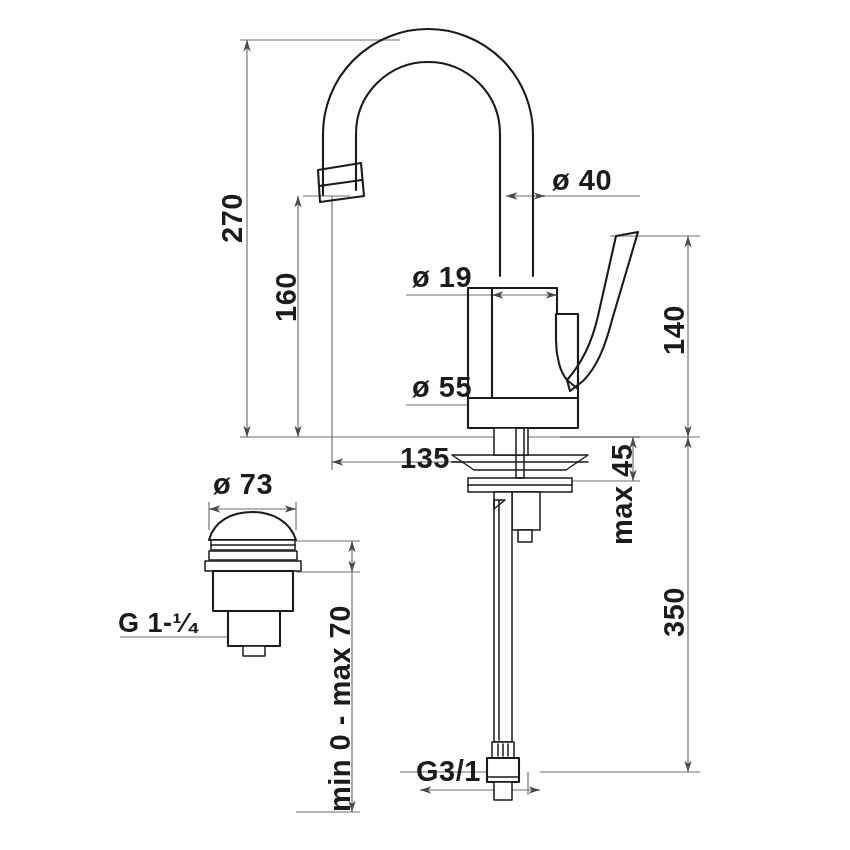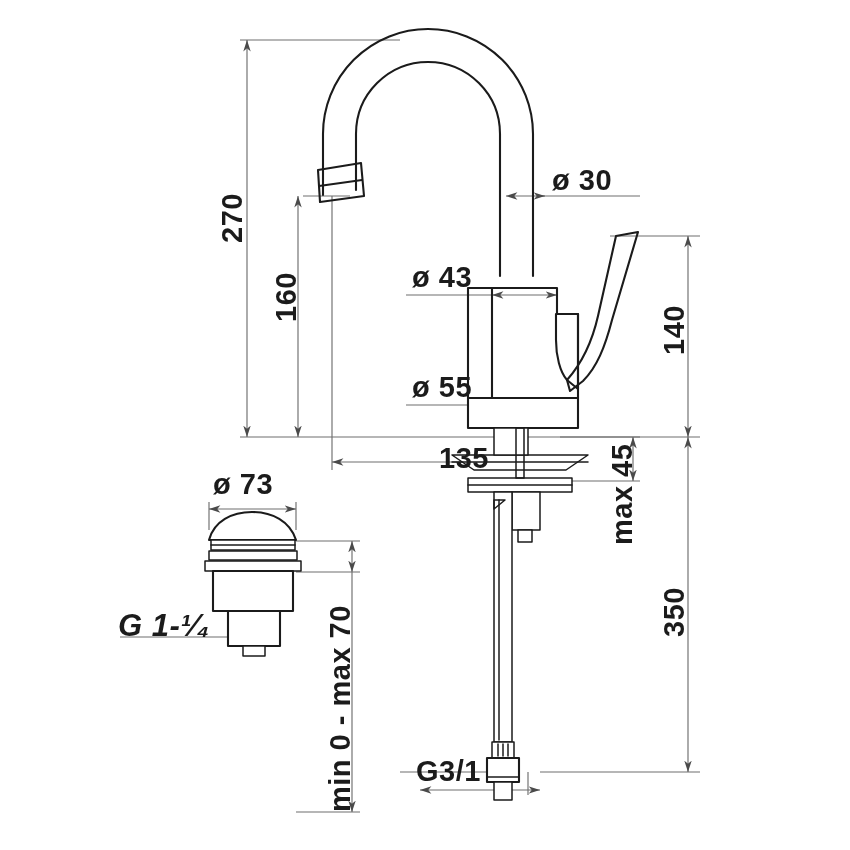--- a/index.html
+++ b/index.html
@@ -67,21 +67,21 @@
   .dimtext {
     position: absolute;
     font-family: "Liberation Sans", sans-serif;
     font-weight: bold;
     color: #1b1b1b;
     white-space: nowrap;
     line-height: 1;
     letter-spacing: 0.5px;
   }
   .t-big   { font-size: 29px; }
-  .t-med   { font-size: 31px; font-style: italic; }
+  .t-med   { font-size: 27px; }
   .rot90 {
     transform-origin: 0 0;
     transform: rotate(-90deg);
   }
 </style>
 </head>
 <body>
 
 <div id="sheet">
 
@@ -237,29 +237,29 @@
       <path class="part-fill" d="M 228,611 L 280,611 L 280,646 L 228,646 Z"></path>
 
       <path class="part-fill-thin" d="M 243,646 L 265,646 L 265,656 L 243,656 Z"></path>
     </g>
   </svg>
 
   <div class="dimtext t-big rot90" style="left:218px; top:243px;">270</div>
 
   <div class="dimtext t-big rot90" style="left:272px; top:322px;">160</div>
 
-  <div class="dimtext t-big" style="left:552px; top:166px;">ø 30</div>
-
-  <div class="dimtext t-big" style="left:412px; top:263px;">ø 43</div>
+  <div class="dimtext t-big" style="left:552px; top:166px;">ø 40</div>
+
+  <div class="dimtext t-big" style="left:412px; top:263px;">ø 19</div>
 
   <div class="dimtext t-big" style="left:412px; top:373px;text-align:right;">ø 55</div>
 
   <div class="dimtext t-big rot90" style="left:660px; top:355px;">140</div>
 
-  <div class="dimtext t-big" style="left:400px; top:444px;margin-left:39px;">135</div>
+  <div class="dimtext t-big" style="left:400px; top:444px;">135</div>
 
   <div class="dimtext t-big rot90" style="left:608px; top:545px;">max 45</div>
 
   <div class="dimtext t-big rot90" style="left:660px; top:637px;">350</div>
 
   <div class="dimtext t-big" style="left:416px; top:757px;">G3/1</div>
 
   <div class="dimtext t-big" style="left:213px; top:470px;">ø 73</div>
 
   <div class="dimtext t-med" style="left:118px; top:610px;">G 1-¹⁄₄</div>

